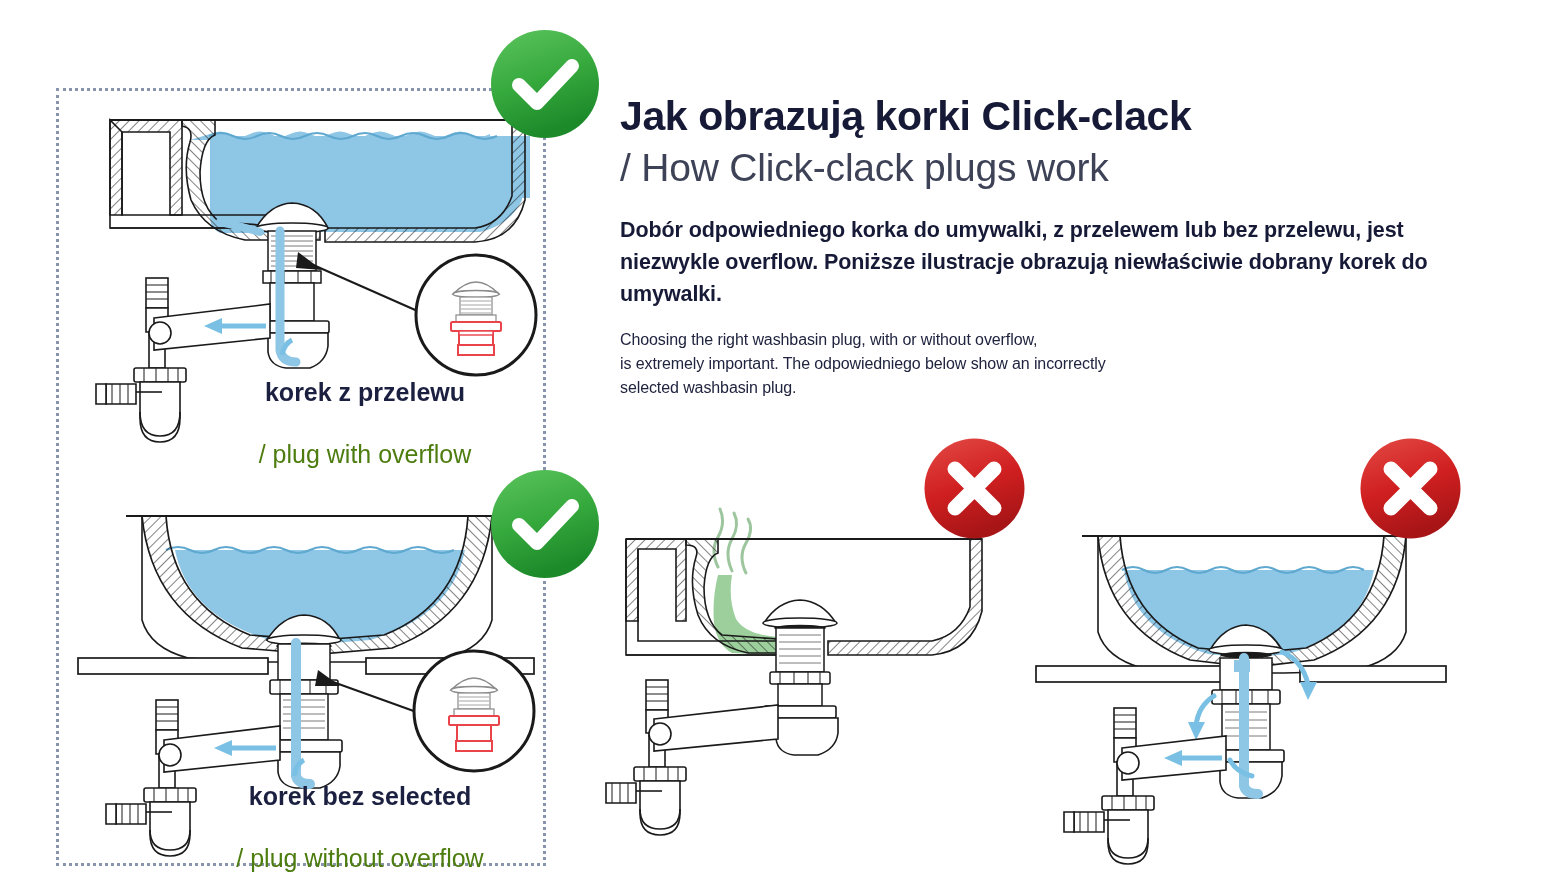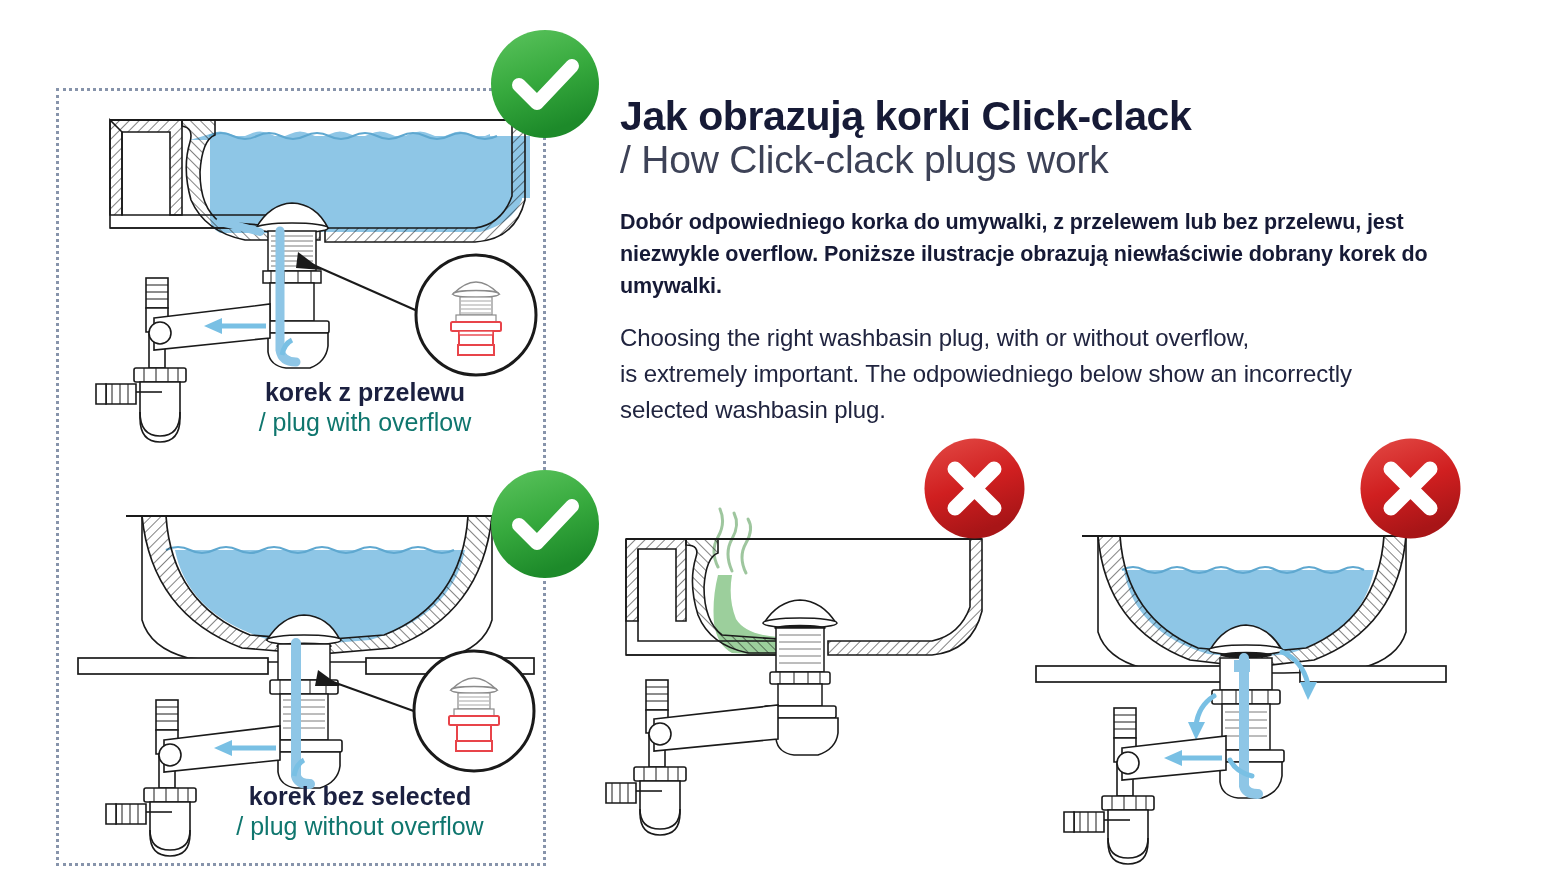--- a/index.html
+++ b/index.html
@@ -15,36 +15,36 @@
   }
 
   
   .text-col{position:absolute;left:620px;top:94px;width:830px;}
   .title-pl{
     font-size:41px;font-weight:700;color:#161a36;letter-spacing:-0.4px;
     line-height:1.08;white-space:nowrap;
   }
   .title-en{
     font-size:39px;font-weight:400;color:#3d4257;letter-spacing:-0.2px;
-    line-height:1.12;margin-top:0;white-space:nowrap;
+    line-height:1.12;margin-top:8px;white-space:nowrap;
   }
   .para-pl{
     margin-top:24px;font-size:21.5px;font-weight:700;color:#161a36;
     line-height:1.5;letter-spacing:-0.1px;max-width:820px;
   }
   .para-en{
-    margin-top:17px;font-size:24px;font-weight:400;color:#20243f;
+    margin-top:17px;font-size:16px;font-weight:400;color:#20243f;
     line-height:1.5;letter-spacing:-0.1px;max-width:820px;
   }
   .para-en .ln{display:block;}
 
   
   .caption{position:absolute;text-align:center;width:330px;}
   .caption .cap-pl{font-size:25px;font-weight:700;color:#1b2040;line-height:1.18;}
-  .caption .cap-en{font-size:25px;font-weight:400;color:#0f766e;line-height:1.18;}
+  .caption .cap-en{font-size:25px;font-weight:400;color:#4d7c0f;line-height:1.18;margin-top:32px;}
   #caption-overflow{left:200px;top:378px;}
   #caption-nooverflow{left:195px;top:782px;}
 
   
   .badge{position:absolute;border-radius:50%;}
   .badge svg{display:block;}
 
   
   .fig{position:absolute;}
   .fig svg{display:block;overflow:visible;}

